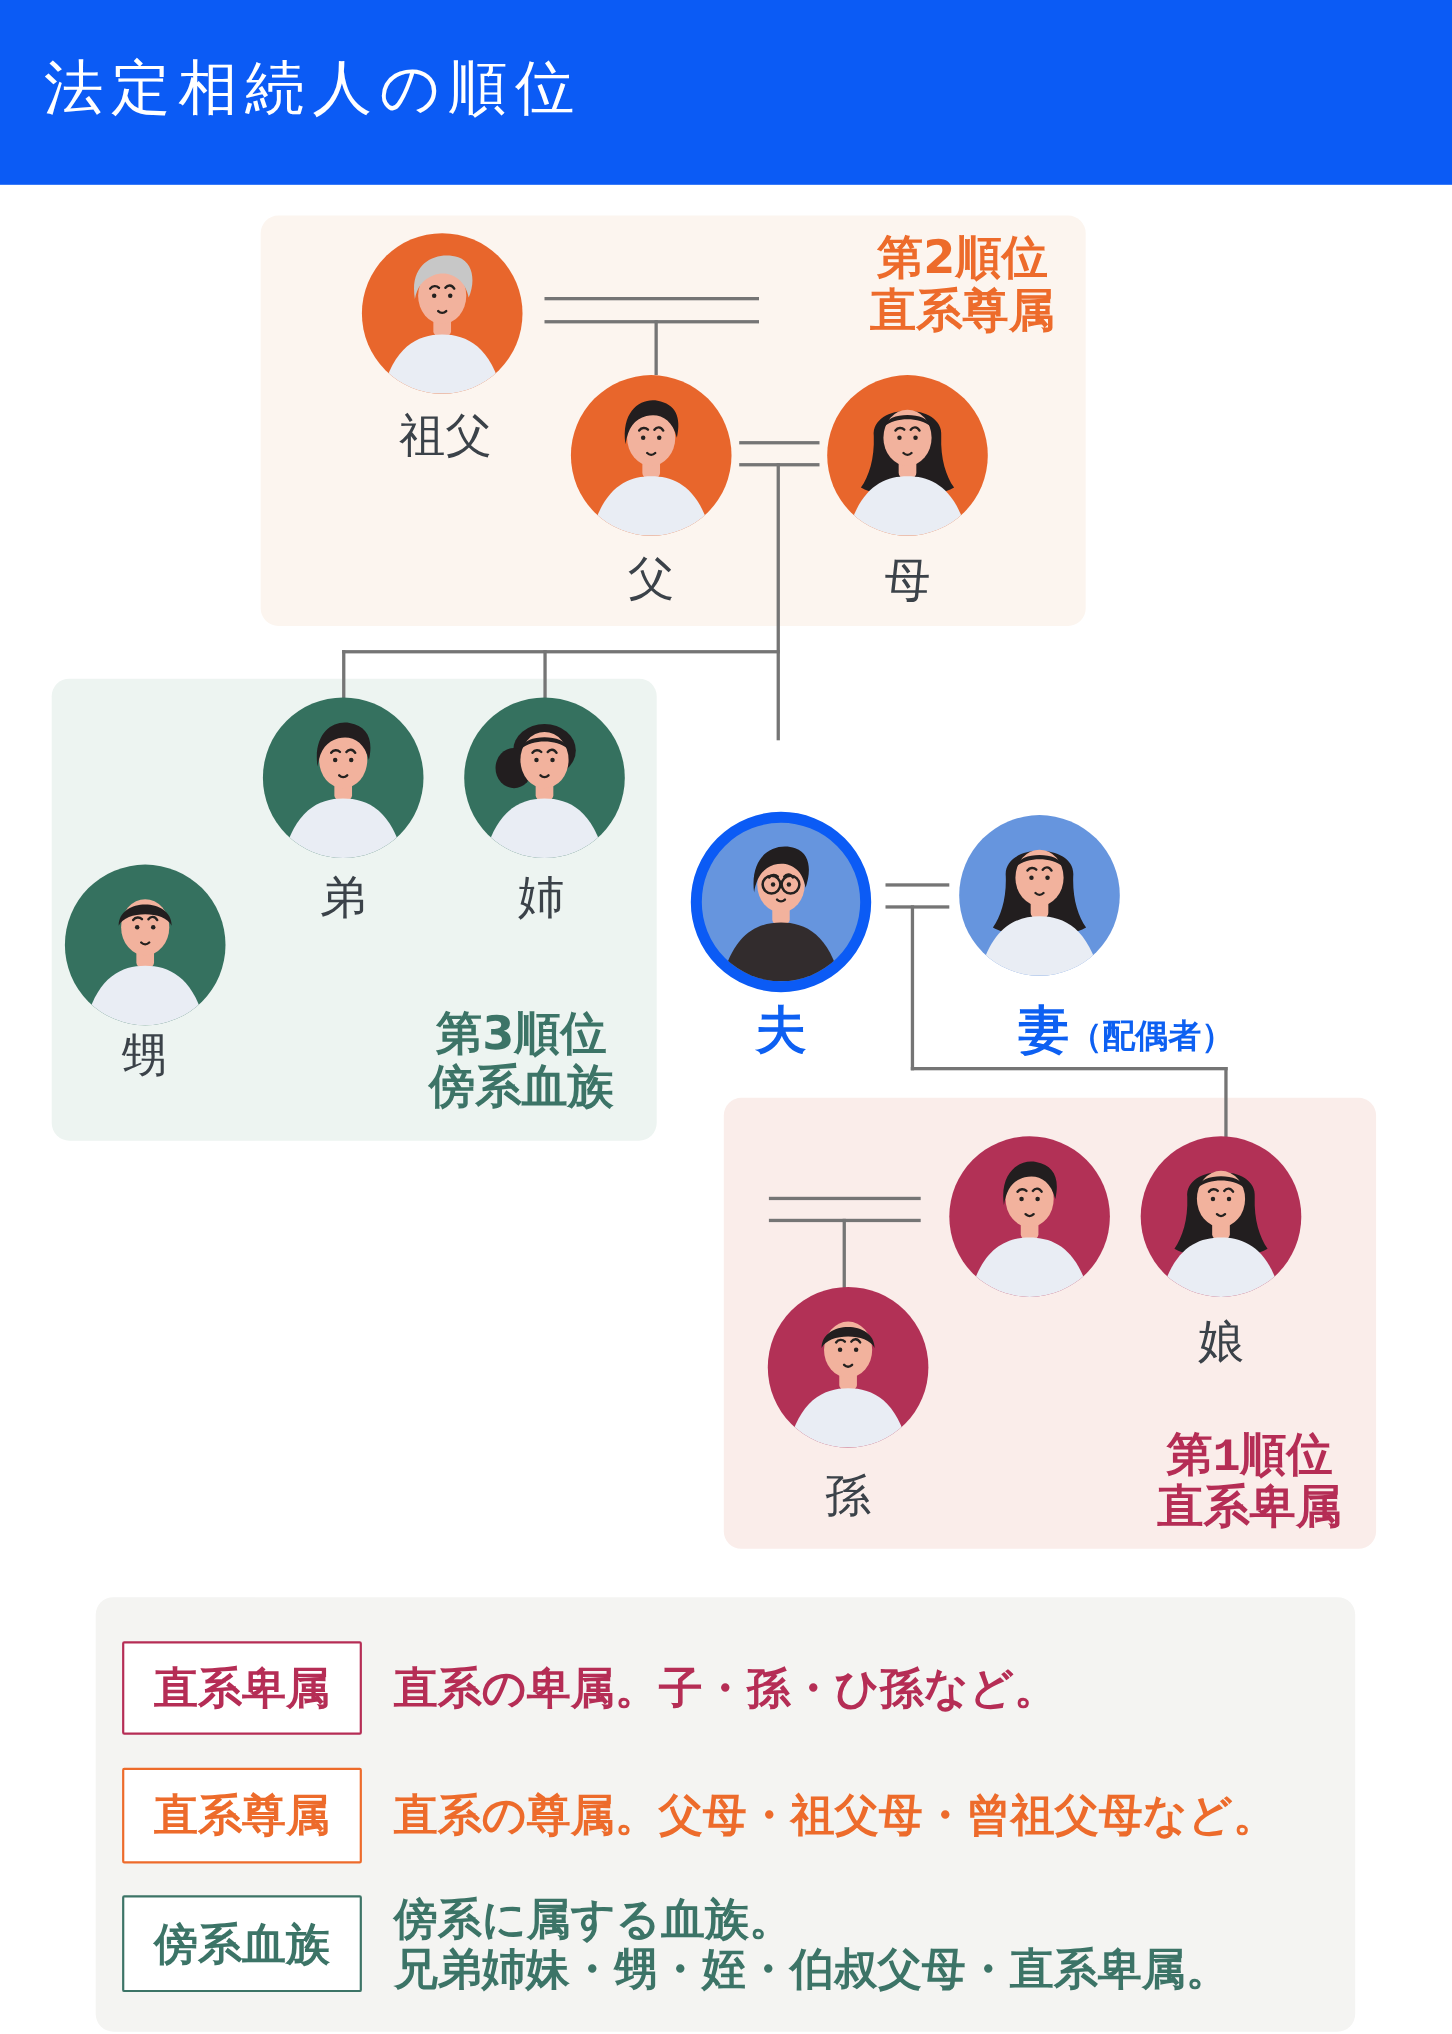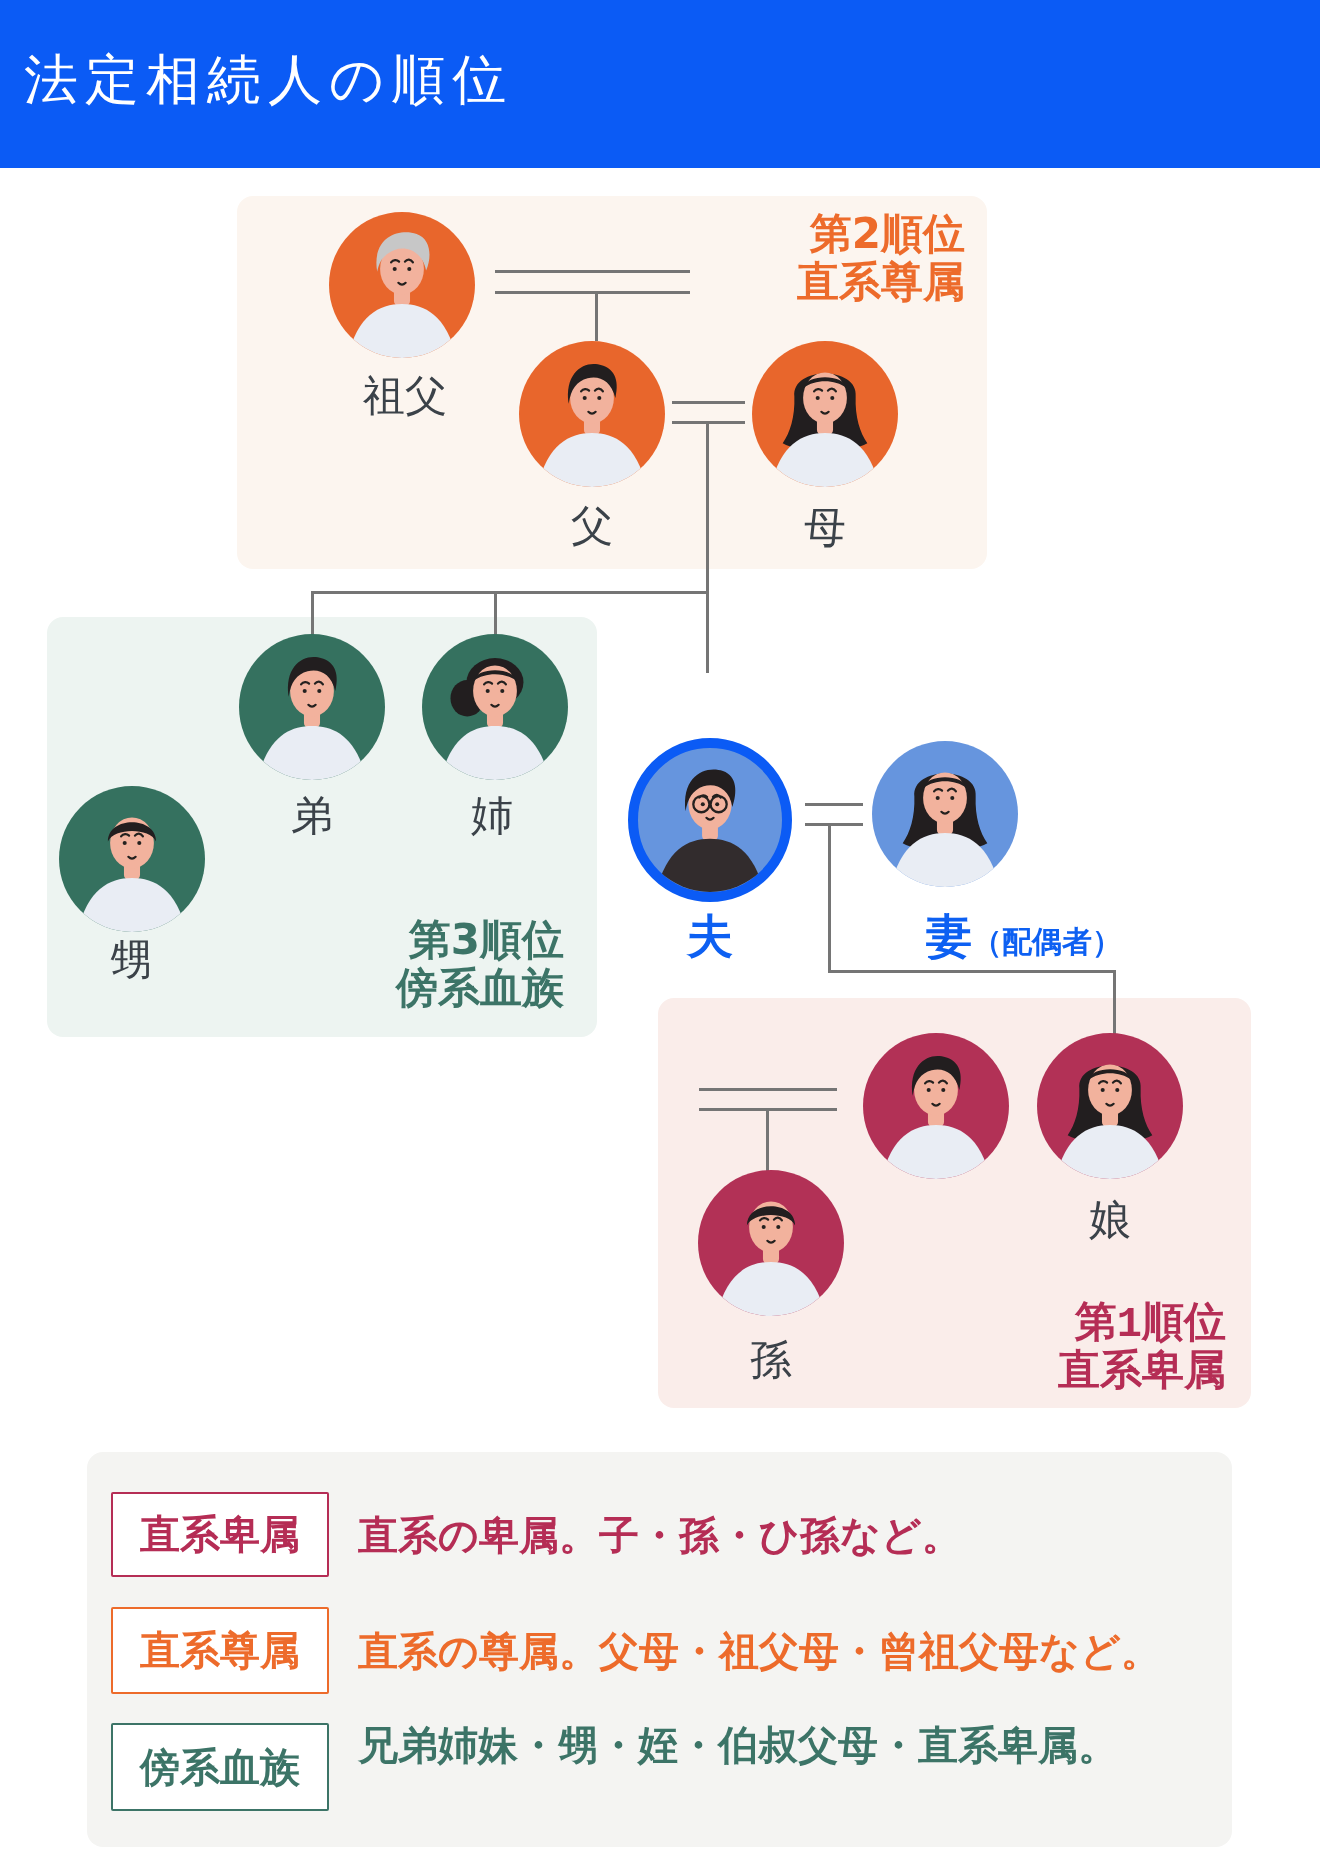--- a/index.html
+++ b/index.html
@@ -20,21 +20,21 @@
     --legend-panel:#F4F4F2;
     --skin:#F2B29D;
     --shirt:#E9EDF4;
   }
   html,body{margin:0;padding:0;background:#fff;}
   body{font-family:"DejaVu Sans","Liberation Sans",sans-serif;}
   .stage{position:relative;width:1320px;height:1849px;overflow:hidden;background:#fff;}
 
   
   .header{position:absolute;left:0;top:0;width:1320px;height:168px;background:var(--blue);}
-  .header h1{position:absolute;left:24px;top:44px;margin:0;color:#fff;font-size:54px;font-weight:500;letter-spacing:7px;}
+  .header h1{position:absolute;left:40px;top:44px;margin:0;color:#fff;font-size:54px;font-weight:500;letter-spacing:7px;}
 
   
   .panel{position:absolute;border-radius:16px;z-index:1;}
   .panel-ascendants{left:237px;top:196px;width:750px;height:373px;background:var(--cream);}
   .panel-collateral{left:47px;top:617px;width:550px;height:420px;background:var(--teal-panel);}
   .panel-descendants{left:658px;top:998px;width:593px;height:410px;background:var(--pink-panel);}
   .panel-legend{left:87px;top:1452px;width:1145px;height:395px;background:var(--legend-panel);}
 
   
   .line{position:absolute;background:var(--line);z-index:2;}
@@ -67,21 +67,21 @@
   .name-sister{left:382px;top:788px;}
   .name-nephew{left:21px;top:932px;}
   .name-son{left:825px;top:1192px;}
   .name-daughter{left:1000px;top:1192px;}
   .name-grandchild{left:661px;top:1332px;}
   .name-husband{left:600px;top:906px;color:var(--blue-text);font-weight:700;font-size:46px;}
   .name-wife{left:854px;top:906px;width:340px;color:var(--blue-text);font-weight:700;font-size:46px;}
   .name-wife .suffix{font-size:30px;font-weight:700;text-align:center;}
 
   
-  .rank{position:absolute;width:180px;text-align:right;font-size:42px;font-weight:700;line-height:1.14;z-index:3;}
+  .rank{position:absolute;width:180px;text-align:center;font-size:42px;font-weight:700;line-height:1.14;z-index:3;}
   .rank-second{left:785px;top:210px;color:var(--orange-text);}
   .rank-third{left:384px;top:916px;color:var(--teal-text);}
   .rank-first{left:1046px;top:1302px;color:var(--crimson-text);font-family:Liberation Mono, monospace;}
 
   
   .decedent-tag{position:absolute;left:615px;top:673px;width:190px;height:64px;background:#fff;border-radius:10px;
     box-shadow:0 8px 20px rgba(40,60,90,.16);display:flex;align-items:center;justify-content:center;
     color:var(--blue);font-size:40px;font-weight:700;z-index:5;}
 
   
@@ -303,16 +303,17 @@
     <div>直系卑属</div>
   </div>
 
 
   <div class="legend-term legend-term-1">直系卑属</div>
   <div class="legend-desc legend-desc-1">直系の卑属。子・孫・ひ孫など。</div>
   <div class="legend-term legend-term-2">直系尊属</div>
   <div class="legend-desc legend-desc-2">直系の尊属。父母・祖父母・曾祖父母など。</div>
   <div class="legend-term legend-term-3">傍系血族</div>
   <div class="legend-desc legend-desc-3">
+    <div>傍系に属する血族。</div>
     <div>兄弟姉妹・甥・姪・伯叔父母・直系卑属。</div>
   </div>
 
 </div>
 
 </body></html>

